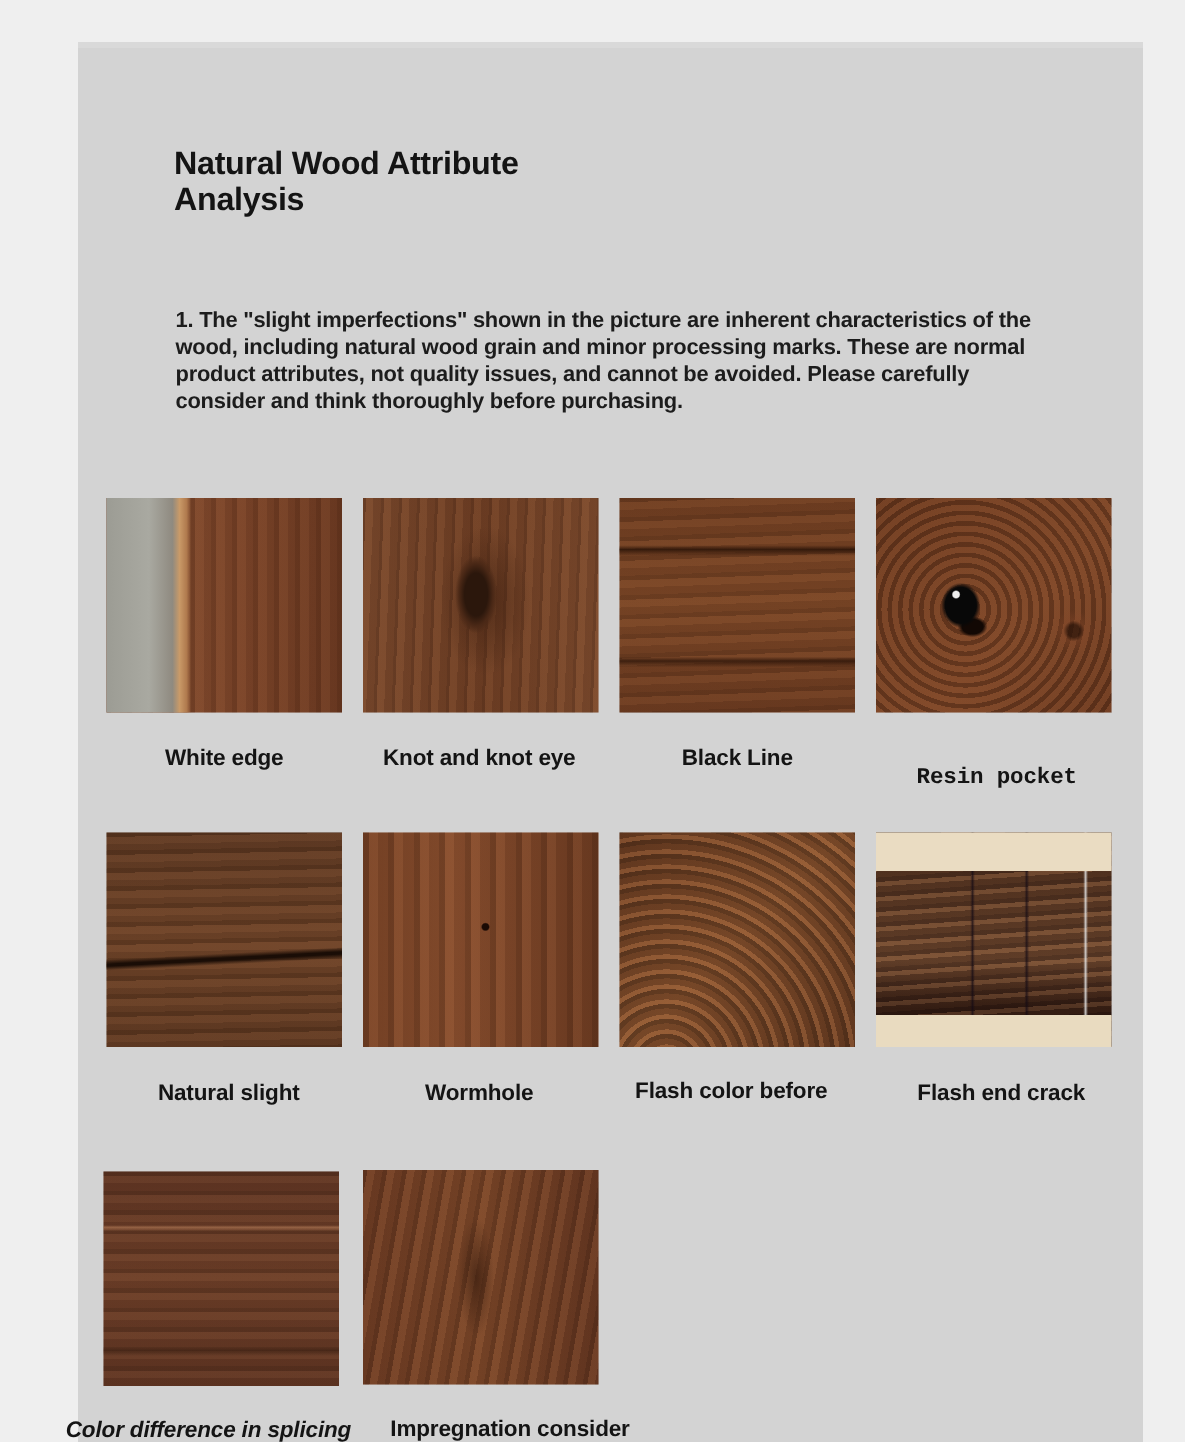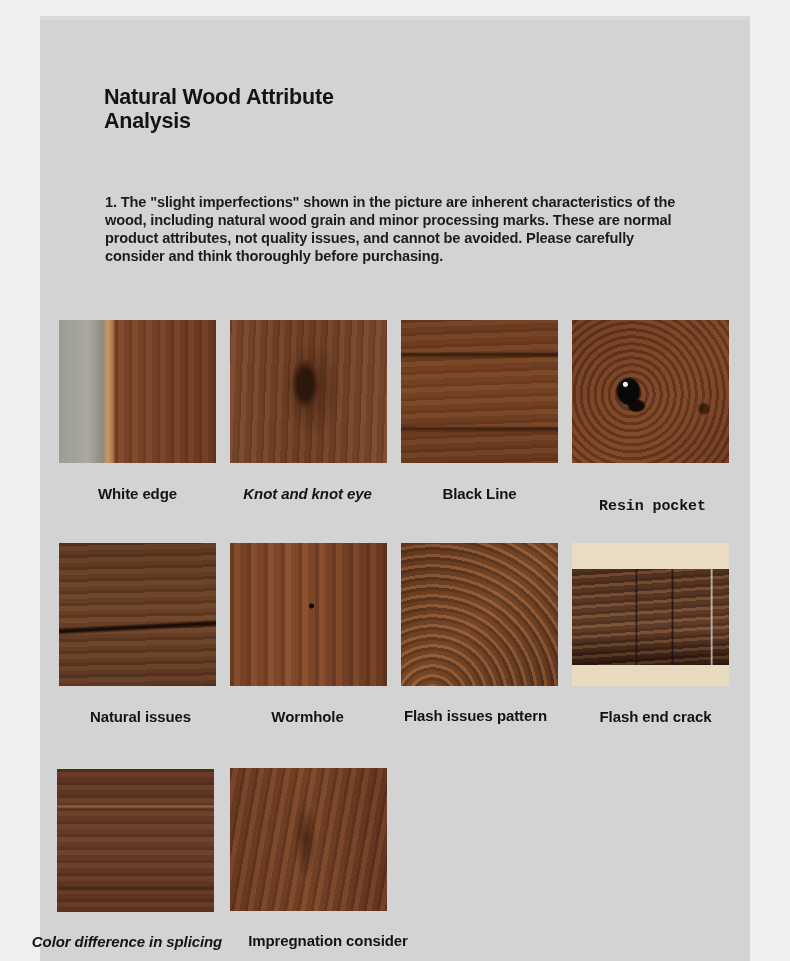--- a/index.html
+++ b/index.html
@@ -1,15 +1,15 @@
 <!DOCTYPE html>
 <html><head>
 <meta charset="utf-8">
 <style>
-  * { margin: 0; padding: 0; box-sizing: border-box; }
+  * { margin: 12px; padding: 0; box-sizing: border-box; }
   html, body {
     width: 790px; height: 961px; overflow: hidden;
     background: #efefef;
     font-family: "Liberation Sans", "DejaVu Sans", sans-serif;
   }
   .panel {
     position: absolute; left: 40px; top: 16px;
     width: 710px; height: 945px;
     background: #d3d3d3;
   }
@@ -107,36 +107,36 @@
 
 <div class="panel"></div>
 
 <h1 class="title">Natural Wood Attribute Analysis</h1>
 <p class="desc">1. The "slight imperfections" shown in the picture are inherent characteristics of the wood, including natural wood grain and minor processing marks. These are normal product attributes, not quality issues, and cannot be avoided. Please carefully consider and think thoroughly before purchasing.</p>
 
 <div class="tile w-white-edge" style="left:59px;top:320px;"></div>
 <div class="label" style="left:59px;top:485px;width:157px;">White edge</div>
 
 <div class="tile w-knot" style="left:230px;top:320px;"></div>
-<div class="label" style="left:229px;top:485px;width:157px;font-style:italic;">Knot and knot eye</div>
+<div class="label" style="left:229px;top:485px;width:157px;">Knot and knot eye</div>
 
 <div class="tile w-black-line" style="left:401px;top:320px;"></div>
 <div class="label" style="left:401px;top:485px;width:157px;">Black Line</div>
 
 <div class="tile w-resin" style="left:572px;top:320px;"></div>
 <div class="label" style="left:574px;top:498px;width:157px;font-family:Liberation Mono, monospace;">Resin pocket</div>
 
 <div class="tile w-crack" style="left:59px;top:543px;"></div>
-<div class="label" style="left:62px;top:708px;width:157px;">Natural issues</div>
+<div class="label" style="left:62px;top:708px;width:157px;">Natural slight</div>
 
 <div class="tile w-wormhole" style="left:230px;top:543px;"></div>
 <div class="label" style="left:229px;top:708px;width:157px;">Wormhole</div>
 
 <div class="tile w-flash" style="left:401px;top:543px;"></div>
-<div class="label" style="left:397px;top:707px;width:157px;">Flash issues pattern</div>
+<div class="label" style="left:397px;top:707px;width:157px;">Flash color before</div>
 
 <div class="tile w-end-crack" style="left:572px;top:543px;"></div>
 <div class="label" style="left:577px;top:708px;width:157px;">Flash end crack</div>
 
 <div class="tile w-splice" style="left:57px;top:769px;"></div>
 <div class="label" style="left:27px;top:933px;width:200px;font-style:italic;">Color difference in splicing</div>
 
 <div class="tile w-impregnation" style="left:230px;top:768px;"></div>
 <div class="label" style="left:238px;top:932px;width:180px;">Impregnation consider</div>
 

